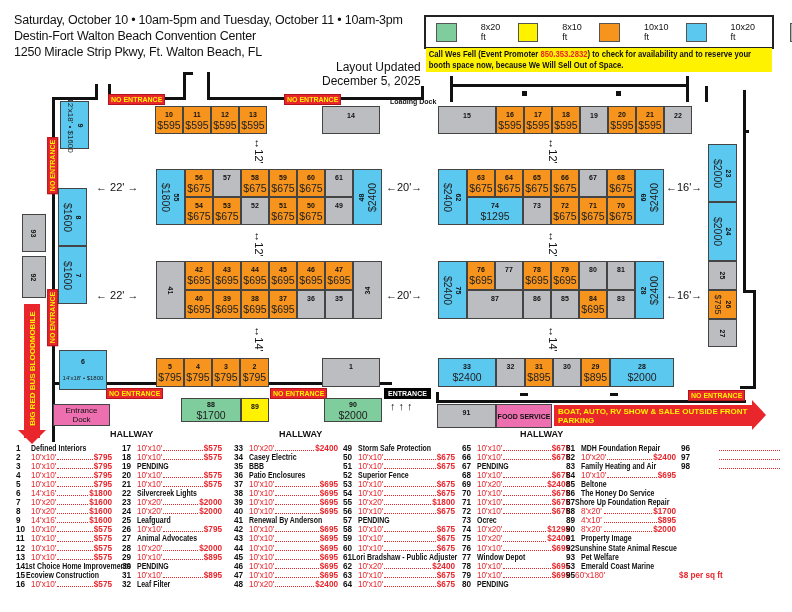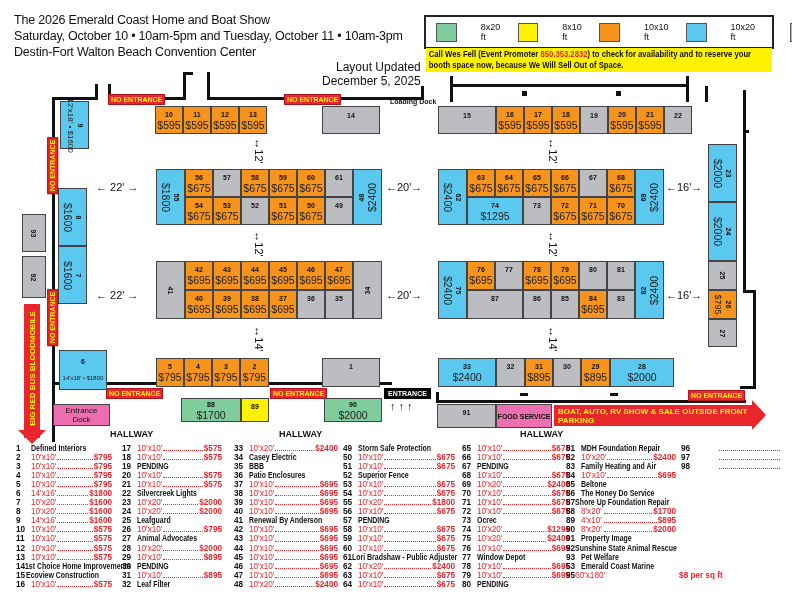--- a/index.html
+++ b/index.html
@@ -36,23 +36,23 @@
   .rname{font-weight:bold;transform:scaleX(0.85);transform-origin:left;}
   .rsize{color:#e8262c;display:flex;}
   .rsize .sz{min-width:22px;}
   .rsize .dots{flex:1;border-bottom:1px dotted #e8262c;margin:0 1px 2px 1px;}
   .rsize .pr{font-weight:bold;}
 </style>
 </head>
 <body>
 
 <div class="abs" style="left:14px;top:12px;">
-  <div class="hdr-line">The 2026 Emerald Coast Home and Boat Show</div>
   <div class="hdr-line">Saturday, October 10 • 10am-5pm and Tuesday, October 11 • 10am-3pm</div>
   <div class="hdr-line">Destin-Fort Walton Beach Convention Center</div>
+  <div class="hdr-line">1250 Miracle Strip Pkwy, Ft. Walton Beach, FL</div>
 </div>
 <div class="abs updated" style="left:322px;top:60px;">
   <div>Layout Updated</div>
   <div>December 5, 2025</div>
 </div>
 
 <div class="abs legend" style="left:424px;top:15px;width:346px;height:30px;">
   <div class="lg-item">
       <div class="sw green"></div>
       <span class="lg-label">8x20 ft</span>

